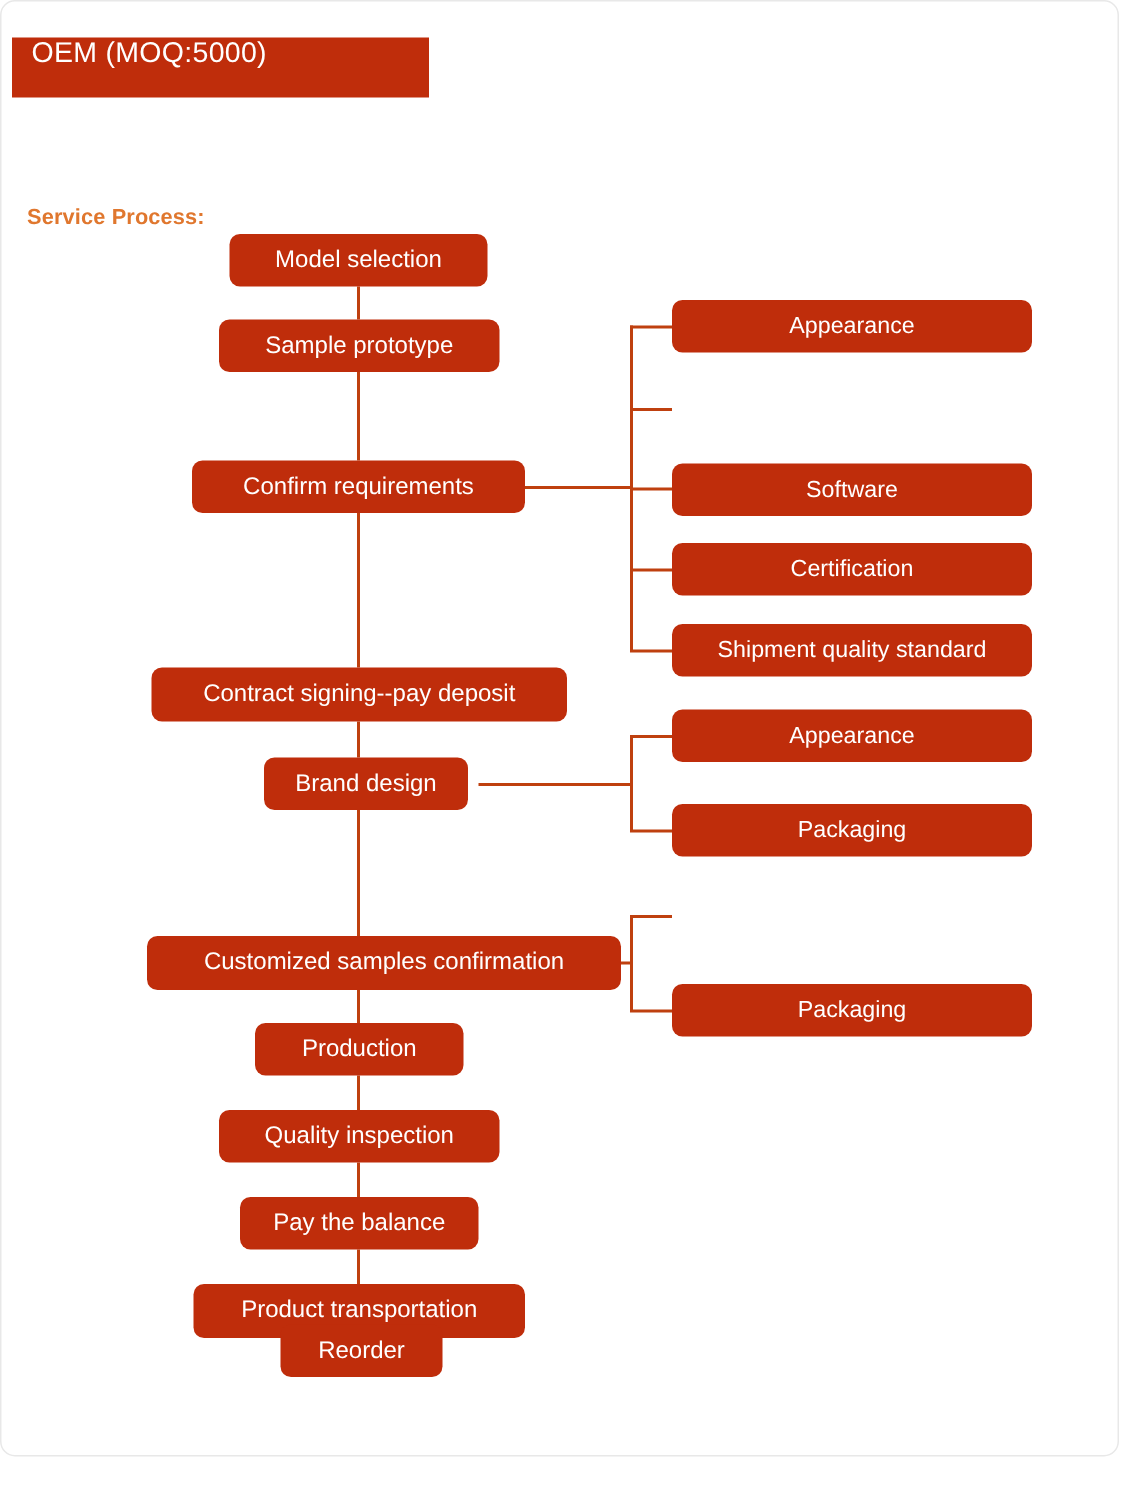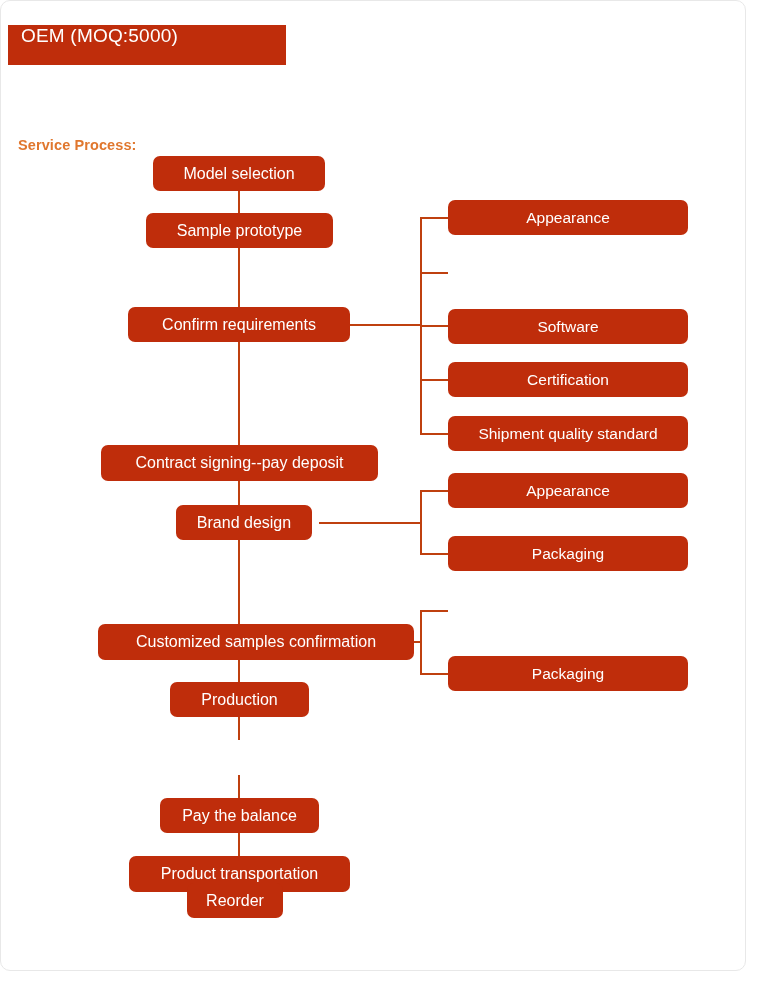--- a/index.html
+++ b/index.html
@@ -84,27 +84,30 @@
       </div>
       <div class="node" style="left: 158px; top: 504px; width: 136px; height: 35px; margin-left: 17px;">
         <span>Brand design</span>
       </div>
       <div class="node" style="left: 97px; top: 623px; width: 316px; height: 36px;">
         <span>Customized samples confirmation</span>
       </div>
       <div class="node" style="left: 169px; top: 681px; width: 139px; height: 35px;">
         <span>Production</span>
       </div>
+      <div class="node" style="left: 145px; top: 739px; width: 187px; height: 35px;">
+        <span>Quality inspection</span>
+      </div>
       <div class="node" style="left: 159px; top: 797px; width: 159px; height: 35px;">
         <span>Pay the balance</span>
       </div>
       <div class="node" style="left: 128px; top: 855px; width: 221px; height: 36px;">
         <span>Product transportation</span>
       </div>
-      <div class="node" style="left: 186px; top: 882px; width: 96px; height: 35px;">
+      <div class="node" style="left: 186px; top: 882px; width: 108px; height: 35px;">
         <span>Reorder</span>
       </div>
       <div class="node small" style="left: 447px; top: 199px; width: 240px; height: 35px;">
         <span>Appearance</span>
       </div>
       <div class="node small" style="left: 447px; top: 308px; width: 240px; height: 35px;">
         <span>Software</span>
       </div>
       <div class="node small" style="left: 447px; top: 415px; width: 240px; height: 35px;">
         <span>Shipment quality standard</span>

